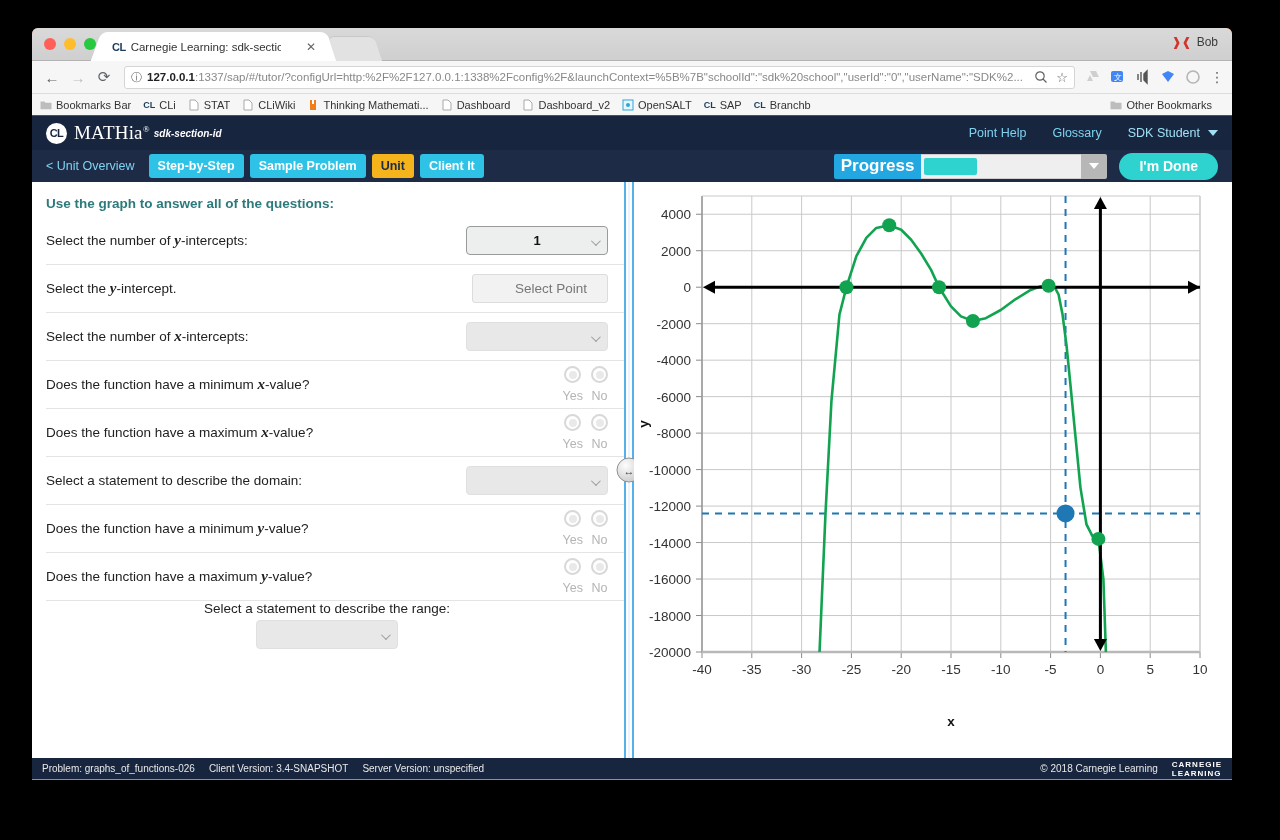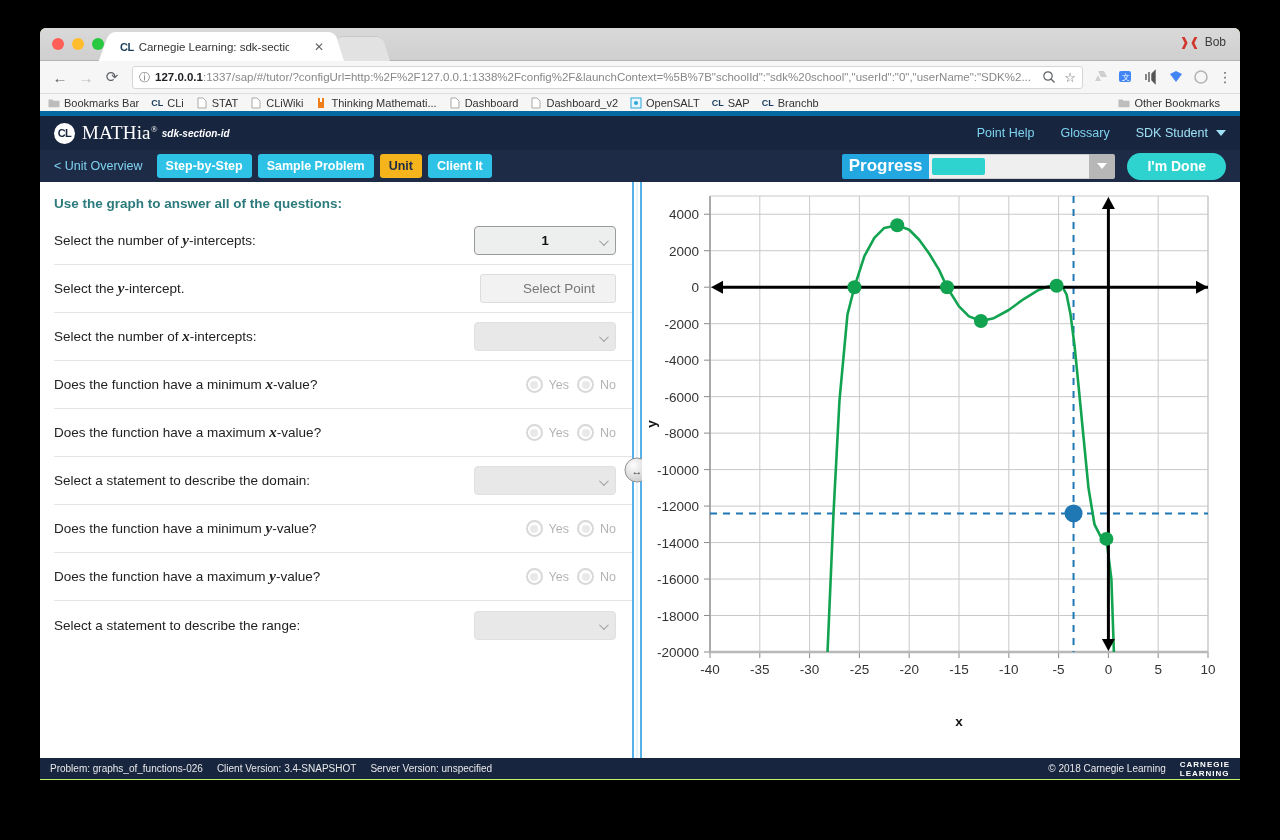--- a/index.html
+++ b/index.html
@@ -7,23 +7,23 @@
     margin: 0; padding: 0;
     width: 1280px; height: 840px;
     background: #000;
     font-family: "Liberation Sans", sans-serif;
     overflow: hidden;
   }
   #screen { position: relative; width: 1280px; height: 840px; background:#000; }
 
   
   .browser {
-    position: absolute; left: 40px; top: 28px;
+    position: absolute; left: 32px; top: 28px;
     width: 1200px; height: 752px;
-    background: #bef264;
+    background: #f97316;
     border-radius: 6px 6px 0 0;
     overflow: hidden;
   }
   .titlebar {
     position: relative; height: 33px;
     background: linear-gradient(#d9d9d9,#cfcfcf);
     border-bottom: 1px solid #b4b4b4;
   }
   .traffic { position:absolute; left:12px; top:10px; display:flex; gap:8px; }
   .dot { width:12px; height:12px; border-radius:50%; }
@@ -71,21 +71,21 @@
     border-radius:3px; display:flex; align-items:center; padding:0 6px; overflow:hidden;
   }
   .info-ico{ font-size:11px; color:#6b6b6b; margin-right:5px; }
   .url{ font-size:11.5px; color:#888; white-space:nowrap; overflow:hidden; }
   .url b{ color:#202124; font-weight:bold; }
   .omni-right{ margin-left:auto; display:flex; align-items:center; gap:8px; padding-left:6px;}
   .ext-icons{ display:flex; align-items:center; gap:9px; margin-left:4px; }
   .ext{ width:16px; height:16px; }
 
   .bookmarks{
-    height:22px; background:#f6f6f6; border-bottom:5px solid #0369a1;
+    height:22px; background:#f6f6f6; border-bottom:1px solid #0369a1;
     display:flex; align-items:center; padding:0 8px; font-size:11px; color:#333;
   }
   .bm{ display:flex; align-items:center; gap:4px; margin-right:12px; white-space:nowrap; }
   .bm-ico{ width:12px; height:12px; display:inline-block; }
   .bm-right{ margin-left:auto; display:flex; align-items:center; gap:4px; }
 
   
   .app{ position:relative; height:calc(100% - 89px); background:#fff; }
   .app-header{
     height:34px; background:#17253f; display:flex; align-items:center; padding:0 14px;
@@ -135,42 +135,42 @@
 
   .workspace{ position:relative; height:calc(100% - 66px - 21px); display:flex; background:#fff; }
 
   
   .qpanel{ width:592px; padding:14px 0 0 14px; position:relative; }
   .q-title{ color:#2c7a7b; font-size:13.5px; font-weight:bold; margin:0 0 6px 0; }
   .qrow{
     display:flex; align-items:center; min-height:48px; padding-right:16px;
     border-bottom:1px solid #e4e4e4;
   }
-  .qrow.no-line{ border-bottom:none; }
+  .qrow.no-line{ border-bottom:none;flex-direction:column; }
   .qrow:first-of-type{ min-height:46px; }
   .qlabel{ font-size:13.5px; color:#222; flex:1; }
   .qlabel i{ font-style:italic; font-weight:bold; font-family:"Liberation Serif", serif; font-size:15px;}
   .ctrl{ width:142px; display:flex; justify-content:flex-end; }
   select, .fakeselect{
     width:142px; height:29px; border-radius:4px; font-size:13px;
     display:flex; align-items:center; justify-content:center; position:relative;
   }
   .fakeselect.active{ background:#edeeee; border:1px solid #9a9a9a; font-weight:bold; color:#111; }
   .fakeselect.empty{ background:#e8e8e8; border:1px solid #e0e0e0; }
   .sel-caret{
     position:absolute; right:9px; top:50%; margin-top:-2px;
     width:7px; height:7px; border-right:1.5px solid #9b9b9b; border-bottom:1.5px solid #9b9b9b;
     transform: rotate(45deg) translateY(-2px);
   }
   .ptbtn{
     width:136px; height:29px; background:#f2f2f2; border:1px solid #dcdcdc; border-radius:3px;
     color:#777; font-size:13.5px; display:flex; align-items:center; justify-content:center;padding-left:22px;
   }
   .radios{ display:flex; align-items:center; gap:8px; }
-  .radio{ display:flex; align-items:center; gap:6px; }
+  .radio{ display:flex; align-items:center; gap:6px;flex-direction:column; }
   .rdot{
     width:17px; height:17px; border-radius:50%; border:2px solid #d8d8d8; background:#fff;
     display:flex; align-items:center; justify-content:center;
   }
   .rdot span{ width:8px;height:8px;border-radius:50%; background:#e9e9e9; }
   .rlabel{ font-size:12.5px; color:#b4b4b4; }
 
   
   .divider{
     width:10px; background:#fff; position:relative; flex:0 0 10px;

